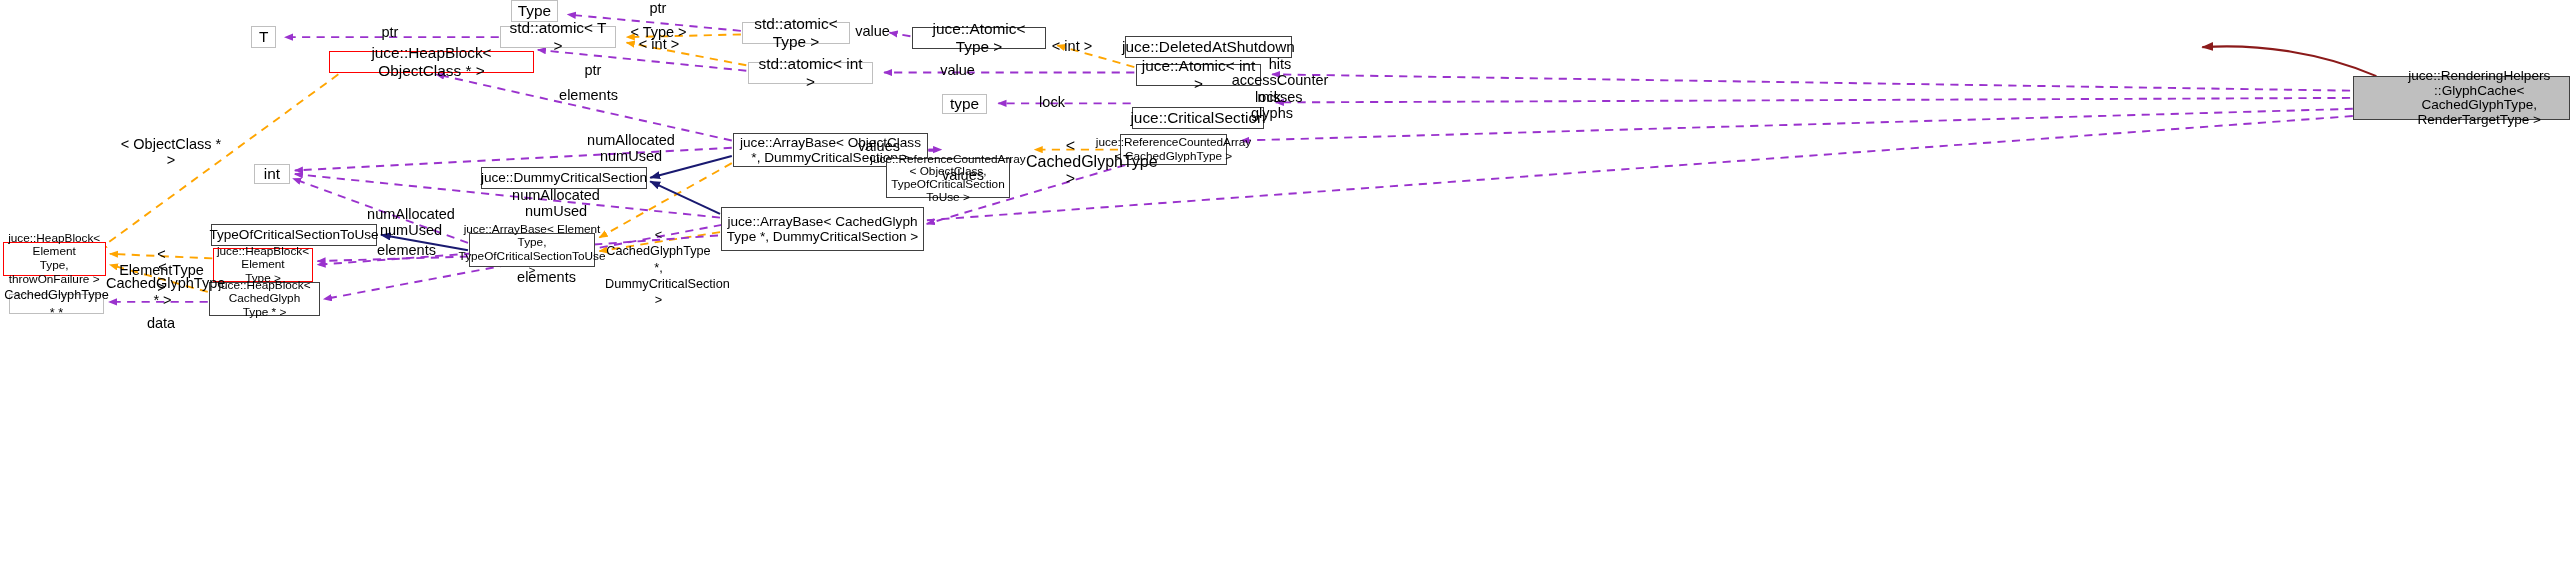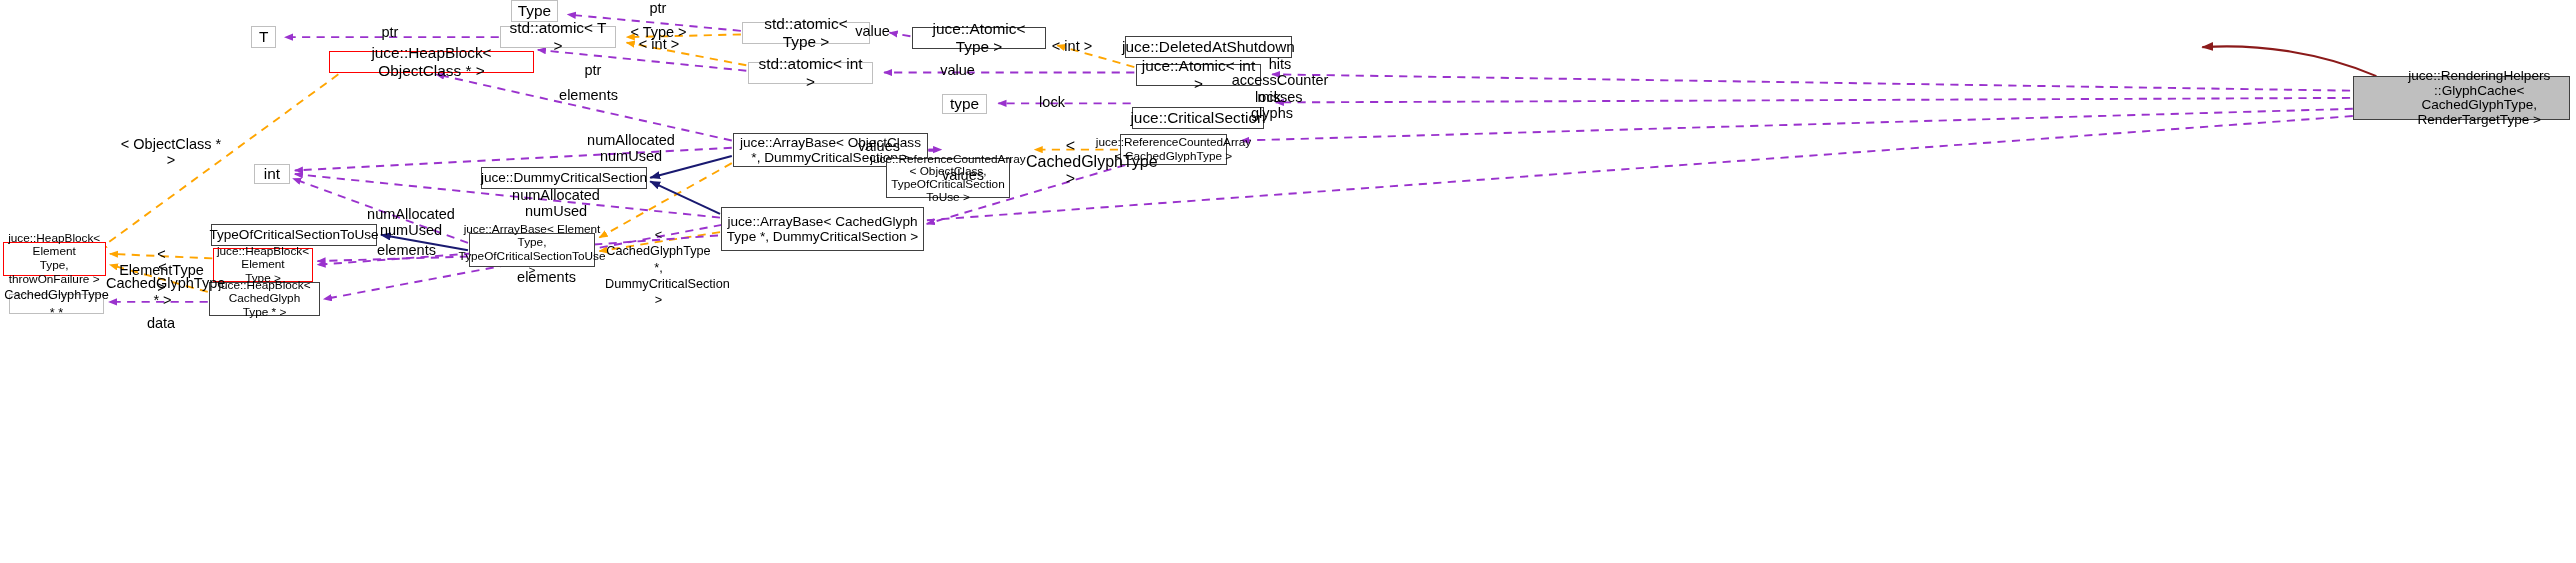--- a/index.html
+++ b/index.html
@@ -131,21 +131,21 @@
     </g>
 
     <g stroke="#8b1a1a" stroke-width="2.3" fill="none">
       <path d="M2620,84 C2560,58 2490,48 2428,52" marker-end="url(#ah-dark)"></path>
     </g>
   </svg>
 
   <div class="node n-plain" style="left:511px;top:0px;width:47px;height:22px;">Type</div>
   <div class="node n-plain" style="left:251px;top:26px;width:25.4px;height:22px;">T</div>
   <div class="node n-plain" style="left:500px;top:26px;width:116px;height:22px;">std::atomic&lt; T &gt;</div>
-  <div class="node n-plain" style="left:742px;top:22px;width:128px;height:22px;">std::atomic&lt; Type &gt;</div>
+  <div class="node n-plain" style="left:742px;top:22px;width:108px;height:22px;">std::atomic&lt; Type &gt;</div>
   <div class="node n-strong" style="left:912px;top:27px;width:134px;height:22px;">juce::Atomic&lt; Type &gt;</div>
   <div class="node n-strong" style="left:1125px;top:36px;width:167px;height:22px;">juce::DeletedAtShutdown</div>
   <div class="node n-plain" style="left:748px;top:62px;width:125px;height:22px;">std::atomic&lt; int &gt;</div>
   <div class="node n-strong" style="left:1136px;top:64px;width:125px;height:22px;">juce::Atomic&lt; int &gt;</div>
   <div class="node n-red" style="left:329px;top:51px;width:205px;height:22px;">juce::HeapBlock&lt; ObjectClass * &gt;</div>
   <div class="node n-plain" style="left:942px;top:94px;width:45px;height:20px;">type</div>
   <div class="node n-strong" style="left:1132px;top:93px;width:132px;height:22px;margin-top:14px;">juce::CriticalSection</div>
   <div class="node n-self" style="left:2353px;top:76px;width:217px;height:44px;font-size:13.6px;line-height:14.5px;padding-left:40px;">juce::RenderingHelpers
 ::GlyphCache&lt; CachedGlyphType,
 RenderTargetType &gt;</div>

